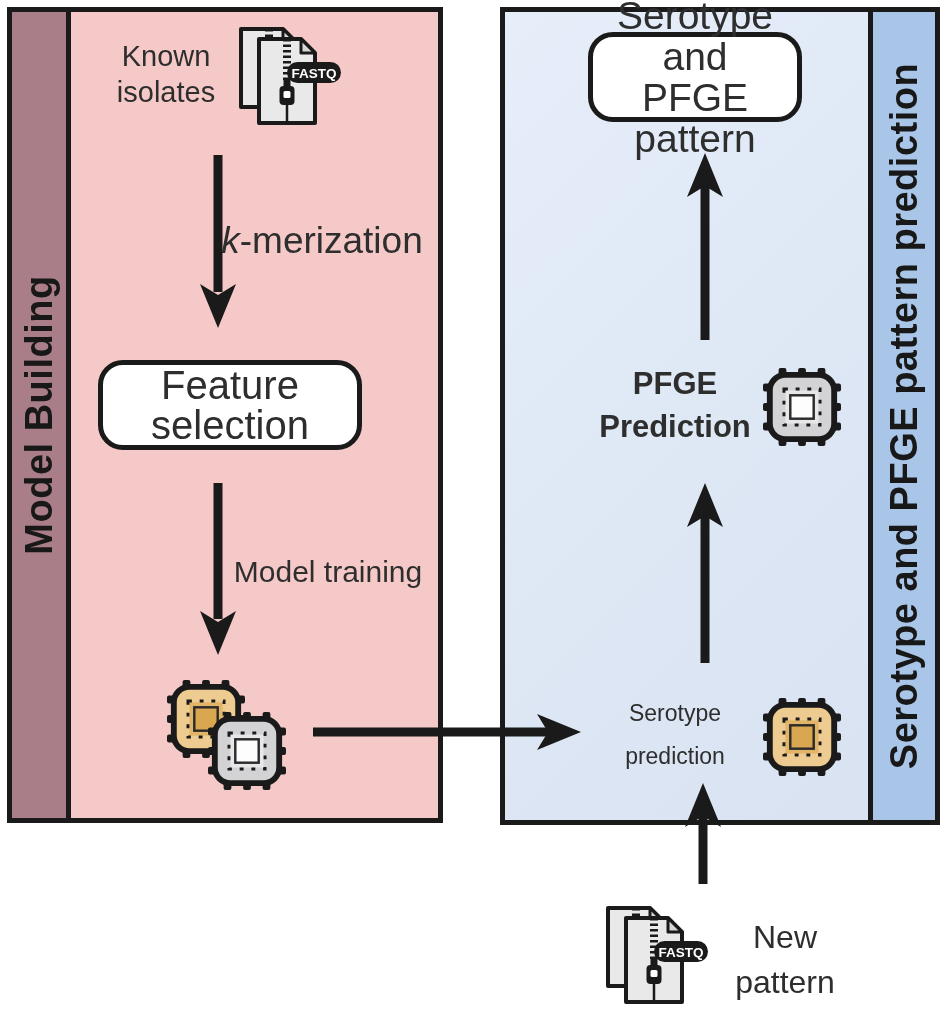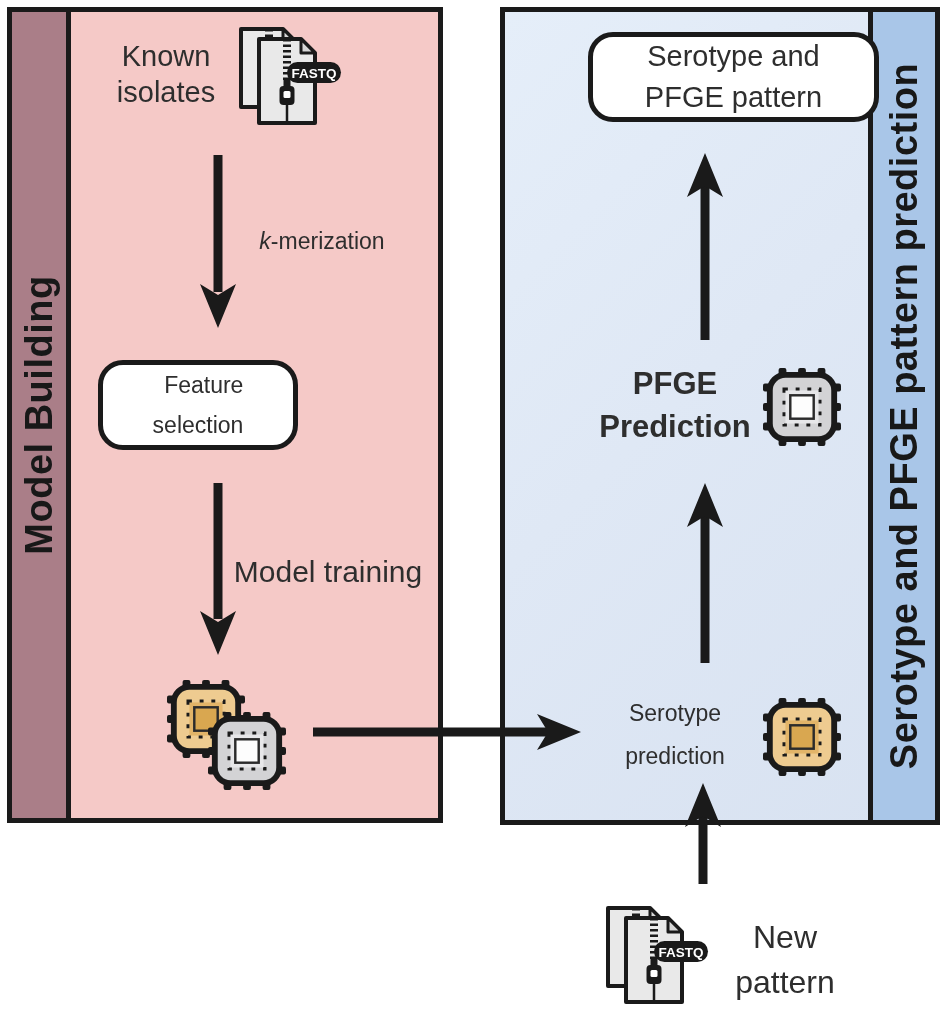--- a/index.html
+++ b/index.html
@@ -13,33 +13,33 @@
     background:linear-gradient(135deg,#e5eef9 0%,var(--panel-blue,#dfe8f5) 45%,#d8e2f1 100%);}
   .sidebar{position:absolute;top:0;bottom:0;box-sizing:border-box;}
   .sidebar-left{left:0;width:59px;background:var(--sidebar-mauve,#aa7e88);border-right:5px solid var(--ink,#1a1a1a);}
   .sidebar-right{right:0;width:67px;background:var(--sidebar-blue,#a9c6e8);border-left:5px solid var(--ink,#1a1a1a);}
   .v-label{
     position:absolute;left:50%;top:50%;transform:translate(-50%,-50%) rotate(-90deg);
     white-space:nowrap;font-weight:bold;font-size:38px;color:#181818;letter-spacing:.5px;
   }
   .label{position:absolute;text-align:center;white-space:pre-line;color:#2e2e2e;}
   .known-isolates{left:34px;top:26px;width:240px;font-size:29px;line-height:36px;}
-  .kmer{left:195px;top:210px;width:230px;font-size:23px;line-height:38px;}
+  .kmer{left:195px;top:210px;width:230px;font-size:37px;line-height:38px;}
   .model-training{left:196px;top:541px;width:240px;font-size:30px;line-height:38px;}
   .pfge-label{left:70px;top:350px;width:200px;font-size:31px;line-height:43px;font-weight:bold;}
   .serotype-label{left:70px;top:680px;width:200px;font-size:23px;line-height:43px;}
   .new-isolate{left:700px;top:915px;width:170px;font-size:32px;line-height:45px;}
   .node-box{
     position:absolute;box-sizing:border-box;background:var(--box-white,#ffffff);
     border:5px solid var(--ink,#1a1a1a);border-radius:25px;
     display:flex;align-items:center;justify-content:center;text-align:center;
   }
   .node-box span{white-space:pre-line;}
-  .feature-box{left:86px;top:348px;width:200px;height:90px;font-size:23px;line-height:40px;text-align:right;}
-  .result-box{left:83px;top:20px;width:291px;height:90px;font-size:29px;line-height:41px;}
+  .feature-box{left:86px;top:348px;width:264px;height:90px;font-size:40px;line-height:40px;}
+  .result-box{left:83px;top:20px;width:214px;height:90px;font-size:39px;line-height:41px;}
   .icon,.arrow{position:absolute;}
   .fastq-top{left:226px;top:14px;}
   .fastq-bottom{left:605px;top:905px;}
   .arrow-d1{left:188px;top:143px;}
   .arrow-d2{left:188px;top:471px;}
   .arrow-u1{left:182px;top:141px;}
   .arrow-u2{left:182px;top:471px;}
   .arrow-u3{left:685px;top:783px;z-index:6;}
   .h-arrow{left:313px;top:714px;z-index:6;}
   .chip-o1{left:155px;top:668px;}

